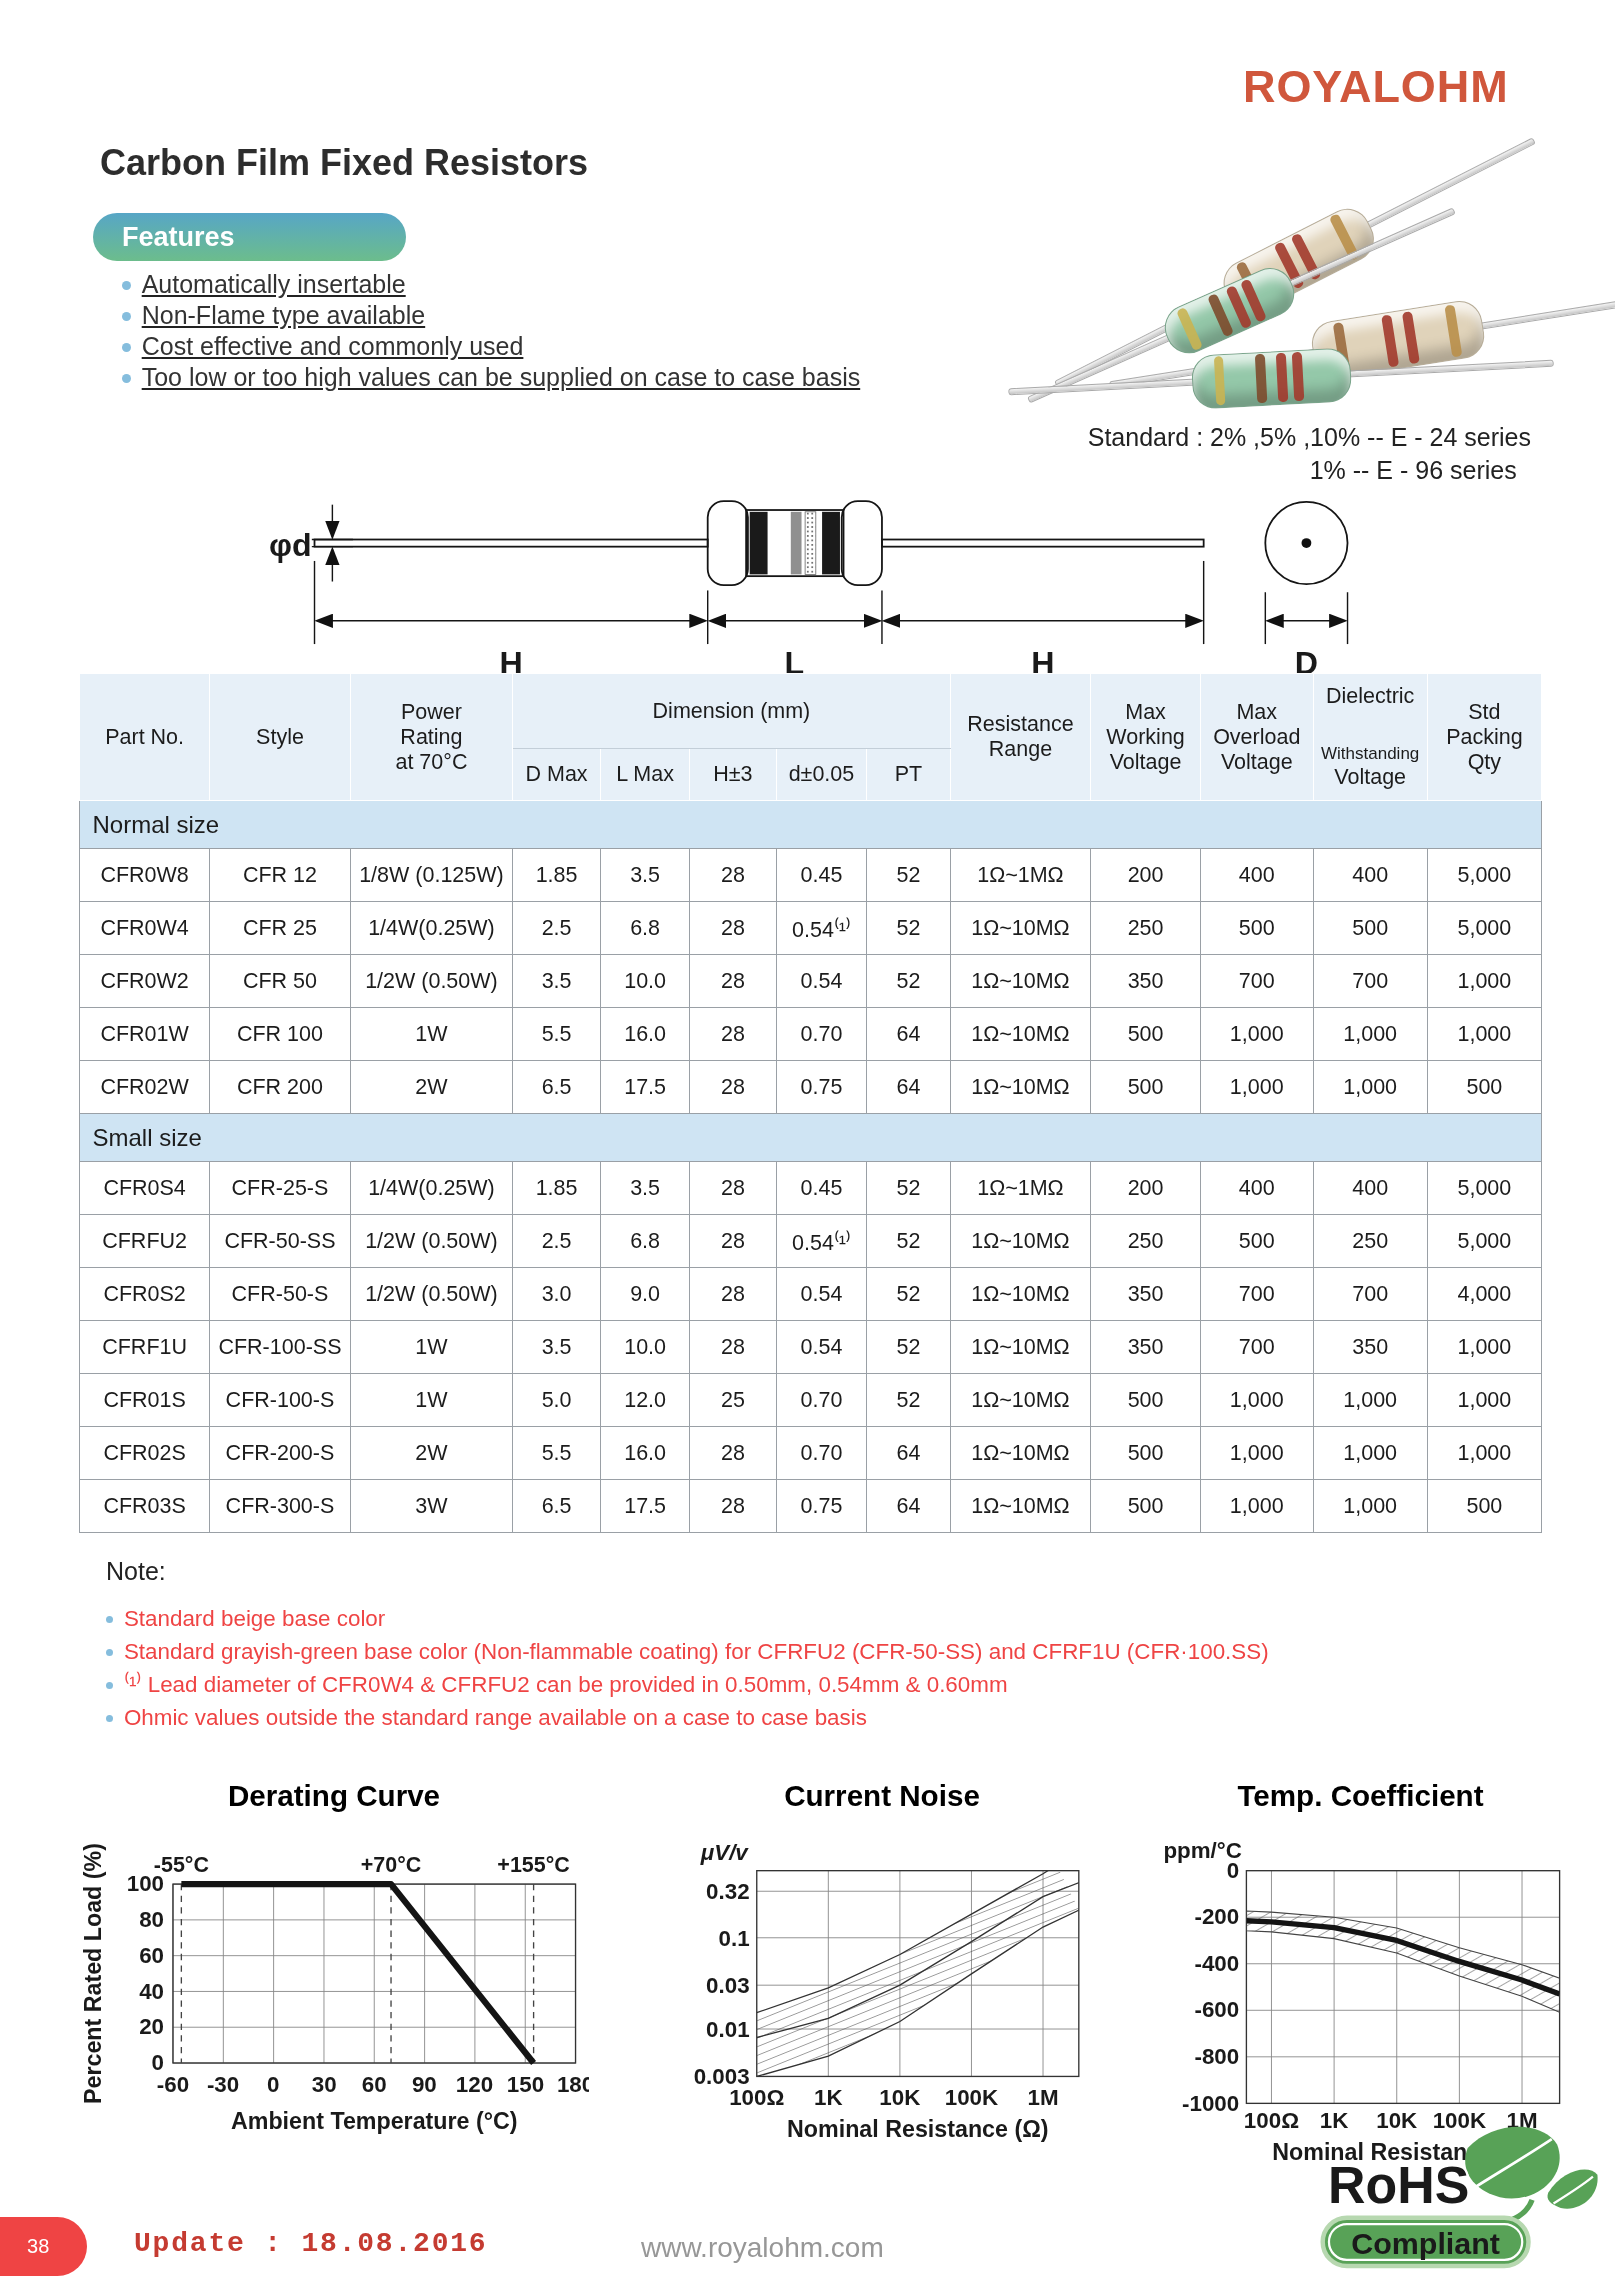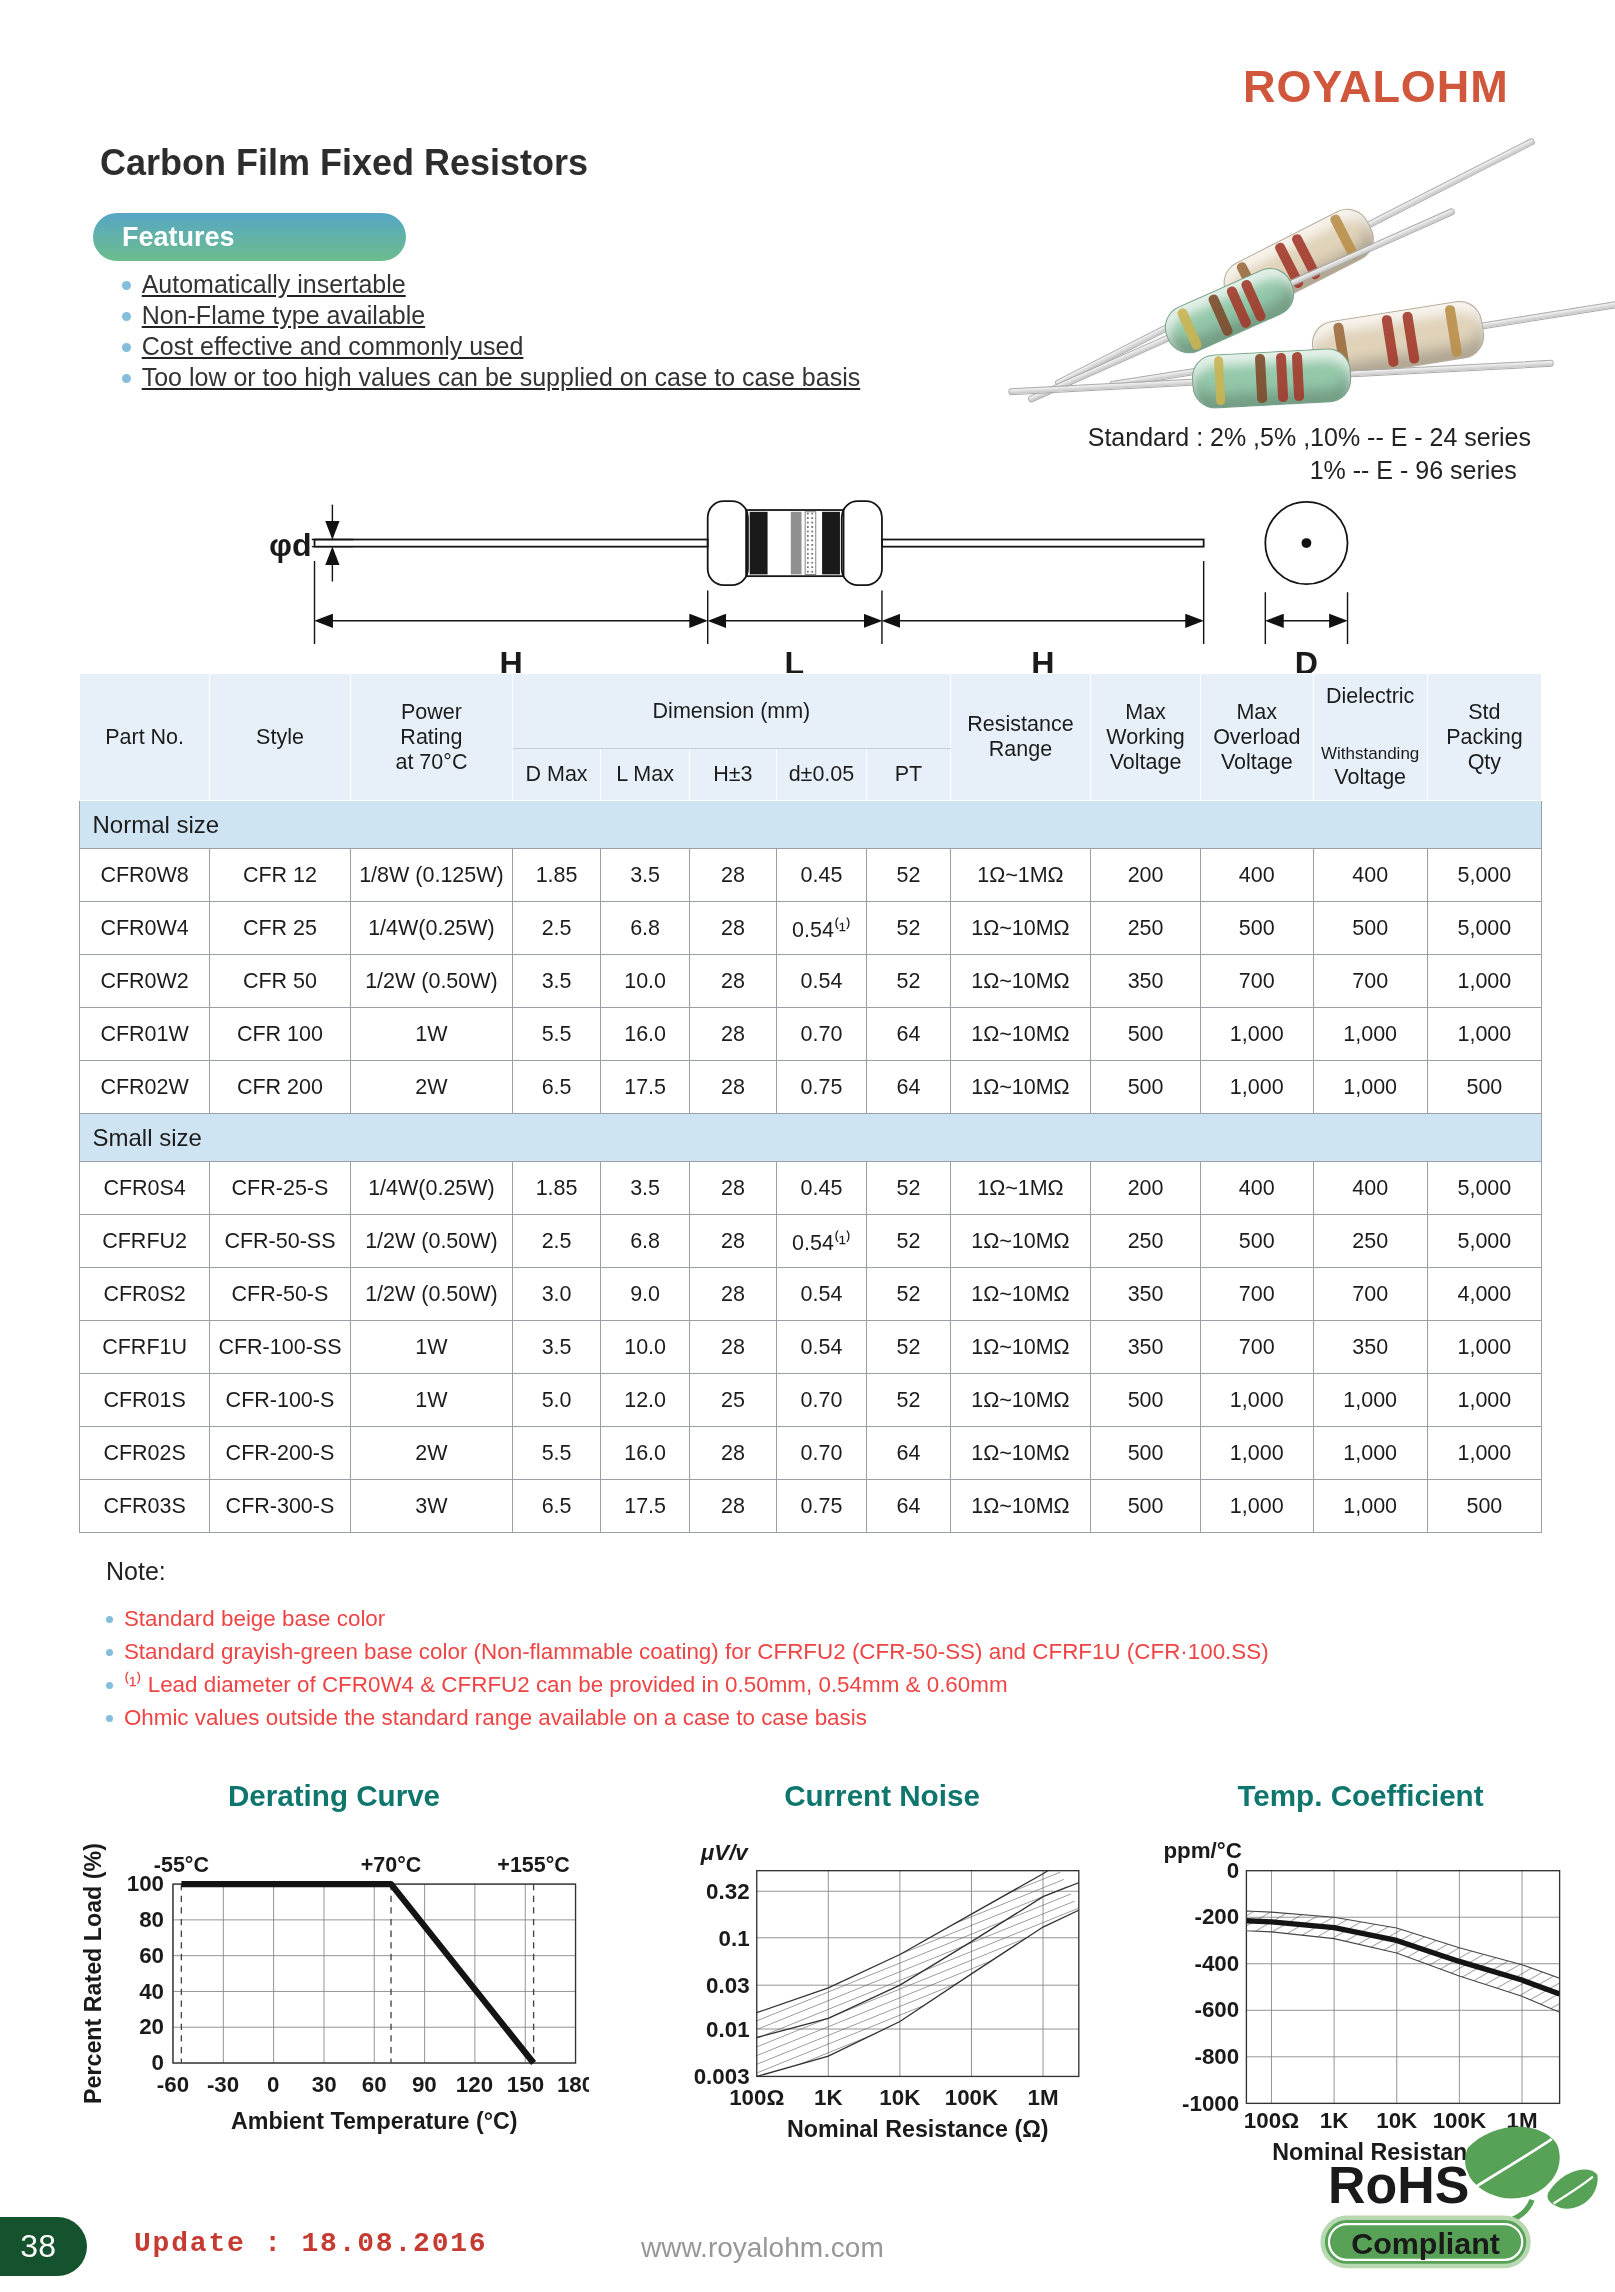--- a/index.html
+++ b/index.html
@@ -59,37 +59,37 @@
   .notes{position:absolute;left:106px;top:1557px;}
   .notes-title{font-size:25px;color:#222;margin-bottom:16px;}
   .notes ul{list-style:none;margin:0;padding:0;}
   .notes li{font-size:22.4px;color:#ef4444;line-height:33px;white-space:nowrap;}
 
   
   .chart{position:absolute;top:1779px;}
   #chart-derating{left:79px;width:510px;}
   #chart-noise{left:658px;width:448px;}
   #chart-temp{left:1130px;width:461px;}
-  .chart-title{font-size:29.6px;font-weight:bold;color:#0f766e;text-align:center;margin-bottom:3.6px;}
+  .chart-title{font-size:29.6px;font-weight:bold;color:#000000;text-align:center;margin-bottom:3.6px;}
   .grid{stroke:#878787;stroke-width:1;fill:none;}
   .plotborder{stroke:#333;stroke-width:1.5;fill:none;}
   .dash{stroke:#444;stroke-width:1.5;stroke-dasharray:7 6;}
   .thick{stroke:#141414;stroke-width:7;fill:none;stroke-linejoin:round;}
   .thick6{stroke:#141414;stroke-width:6;fill:none;stroke-linejoin:round;}
   .curve{stroke:#333;stroke-width:1.5;fill:none;}
   .bandedge{stroke:#444;stroke-width:1.2;}
   .tick{font-size:25px;font-weight:bold;}
   .ytick{text-anchor:end;}
   .xtick{text-anchor:middle;}
   .axis-label{font-size:26px;font-weight:bold;text-anchor:middle;}
   .ann{font-size:24px;font-weight:bold;text-anchor:middle;}
 
   
-  .page-badge{position:absolute;left:0;top:2217px;width:87px;height:59px;background:#14532d;
-        border-radius:0 29.6px 29.6px 0;color:#fff;font-size:32px;line-height:59px;text-align:center;
+  .page-badge{position:absolute;left:0;top:2217px;width:87px;height:59px;background:#ef4444;
+        border-radius:0 29.6px 29.6px 0;color:#fff;font-size:20px;line-height:59px;text-align:center;
         padding-right:10.7px;box-sizing:border-box;}
   .update{position:absolute;left:134px;top:2228px;font-family:"Liberation Mono",monospace;
         font-size:28px;font-weight:bold;color:#c53b31;letter-spacing:1.8px;}
   .website{position:absolute;left:641px;top:2232px;font-size:28px;color:#979797;}
   .rohs{position:absolute;left:1317px;top:2114px;}
 </style>
 </head>
 <body>
 
 <div id="page">

